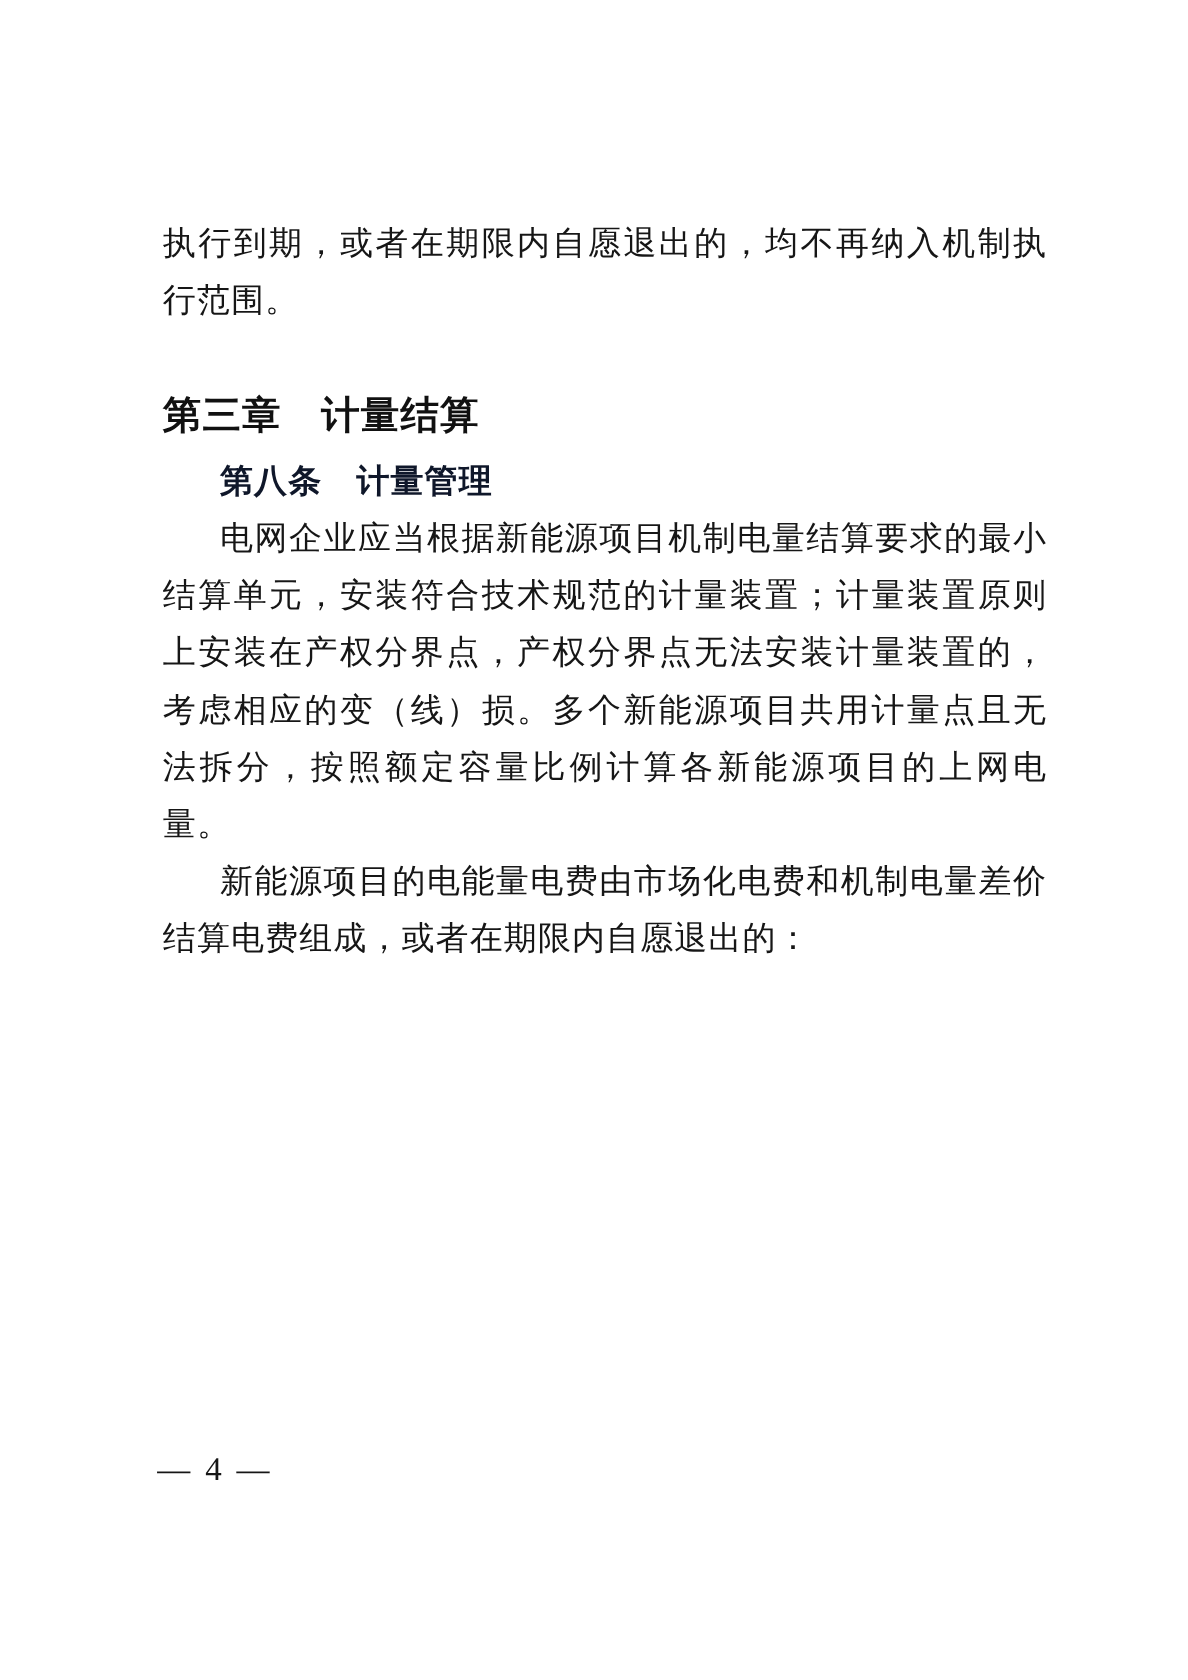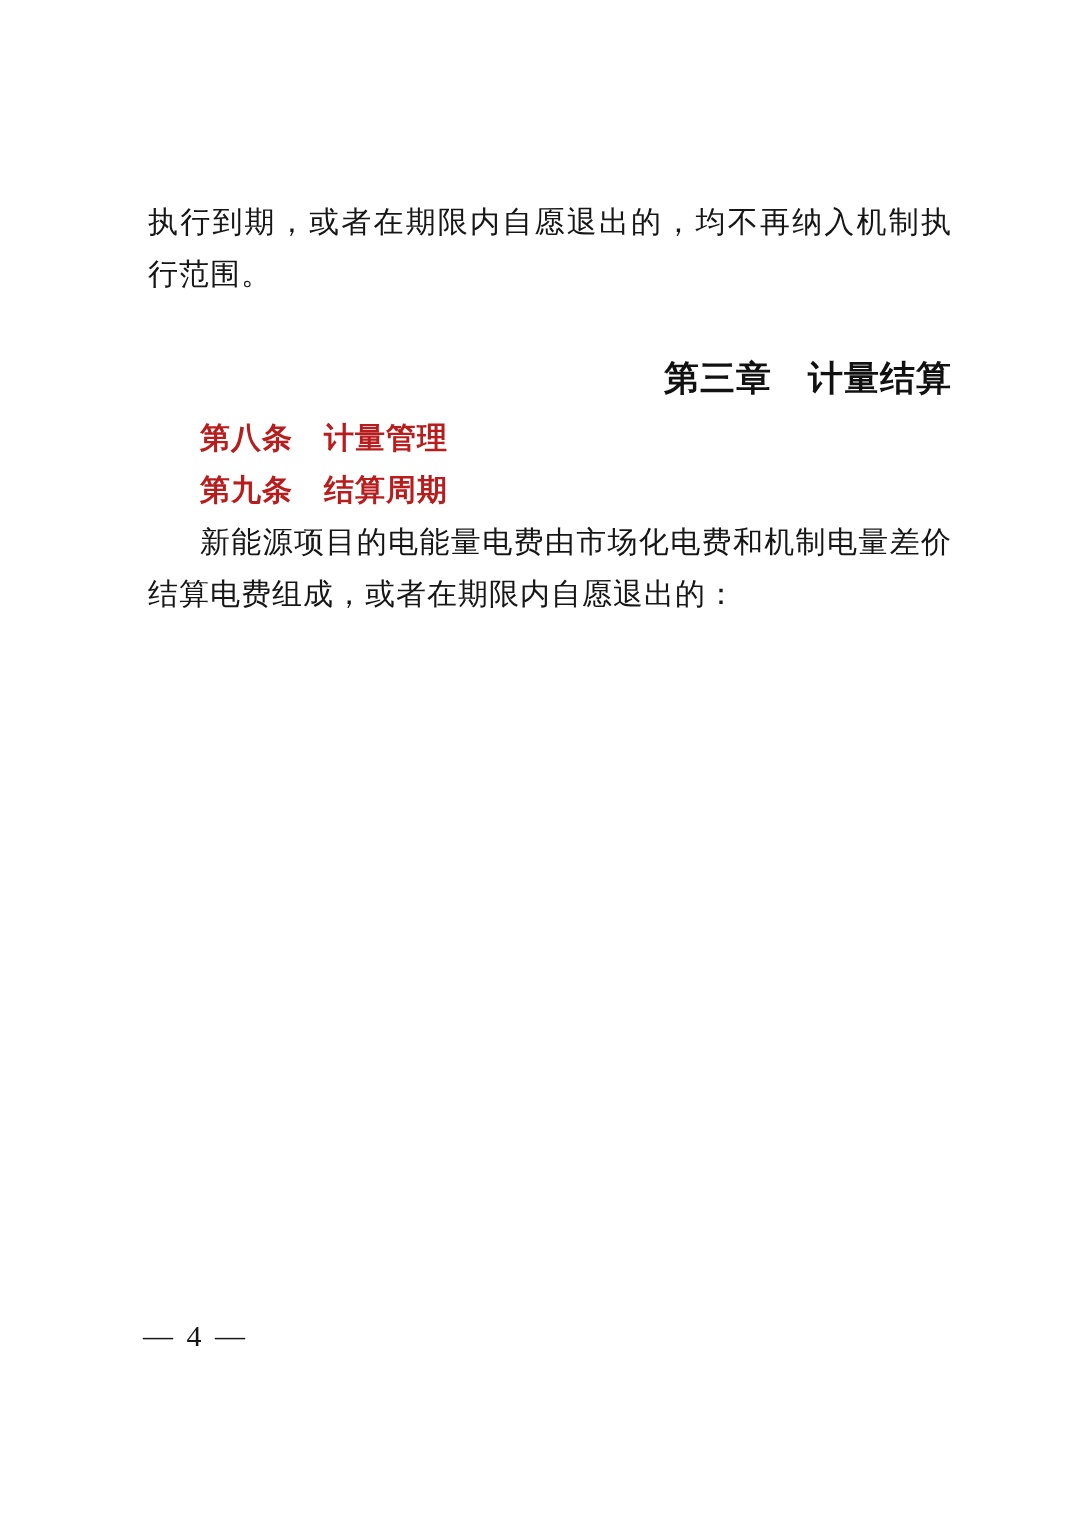--- a/index.html
+++ b/index.html
@@ -31,34 +31,34 @@
     margin: 0;
     letter-spacing: 1px;
   }
   .no-indent {
     text-indent: 0;
   }
   .chapter-title {
     font-family: "Liberation Sans", "DejaVu Sans", sans-serif;
     font-size: 35px;
     font-weight: 700;
-    text-align: right;
+    text-align: left;
     line-height: 52px;
     margin: 52px 0 8px 0;
     letter-spacing: 1px;
     color: #111111;
   }
   .article-heading {
     font-size: 30px;
     font-weight: 700;
     line-height: 52px;
     text-indent: 52px;
     margin: 0;
     letter-spacing: 1px;
-    color: #b91c1c;
+    color: #0f172a;
   }
   .page-footer {
     position: absolute;
     left: 143px;
     top: 1316px;
     font-size: 30px;
     line-height: 40px;
     letter-spacing: 3px;
     color: #161616;
   }
@@ -67,21 +67,21 @@
 <body>
 
 <div class="page">
   <div class="content">
 
     <p class="body-text no-indent">执行到期，或者在期限内自愿退出的，均不再纳入机制执行范围。</p>
 
     <h1 class="chapter-title">第三章　计量结算</h1>
 
     <h2 class="article-heading">第八条　计量管理</h2>
+    <p class="body-text">电网企业应当根据新能源项目机制电量结算要求的最小结算单元，安装符合技术规范的计量装置；计量装置原则上安装在产权分界点，产权分界点无法安装计量装置的，考虑相应的变（线）损。多个新能源项目共用计量点且无法拆分，按照额定容量比例计算各新能源项目的上网电量。</p>
 
-    <h2 class="article-heading">第九条　结算周期</h2>
 
     <p class="body-text">新能源项目的电能量电费由市场化电费和机制电量差价结算电费组成，或者在期限内自愿退出的：</p>
 
   </div>
 
   <div class="page-footer">— 4 —</div>
 </div>
 
 </body></html>

